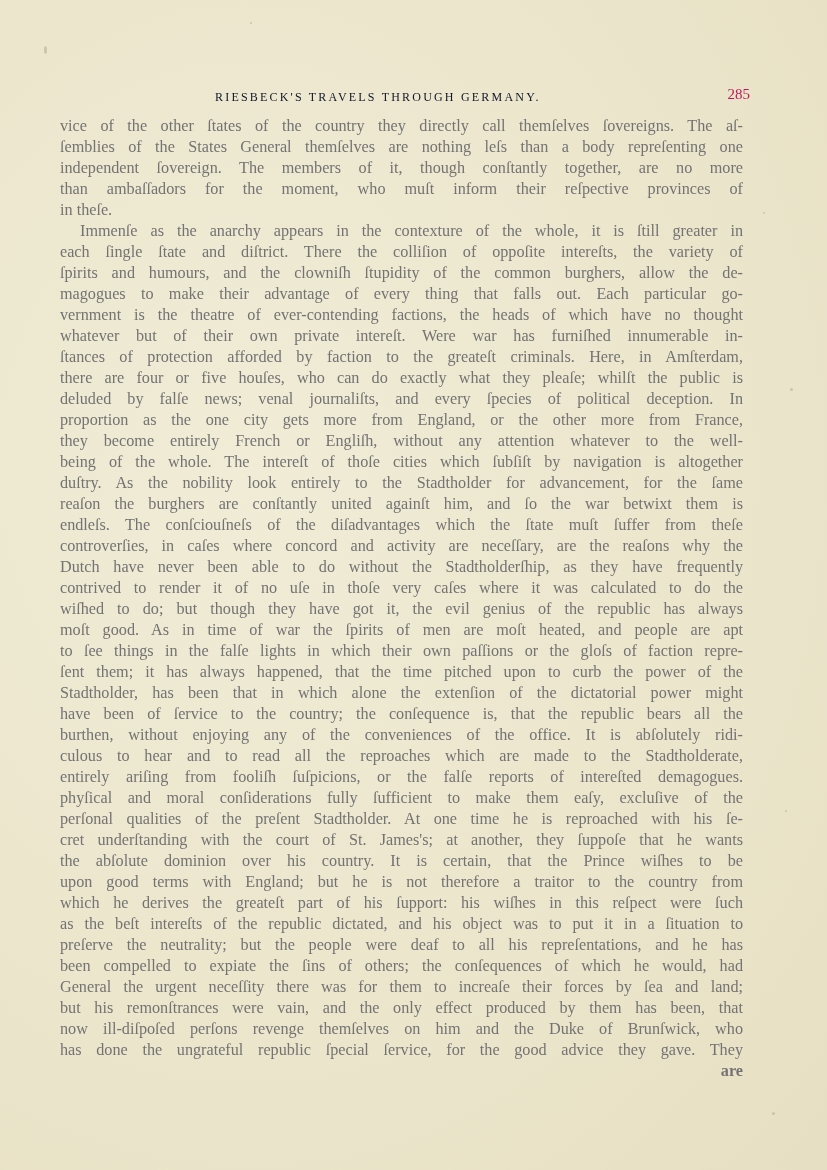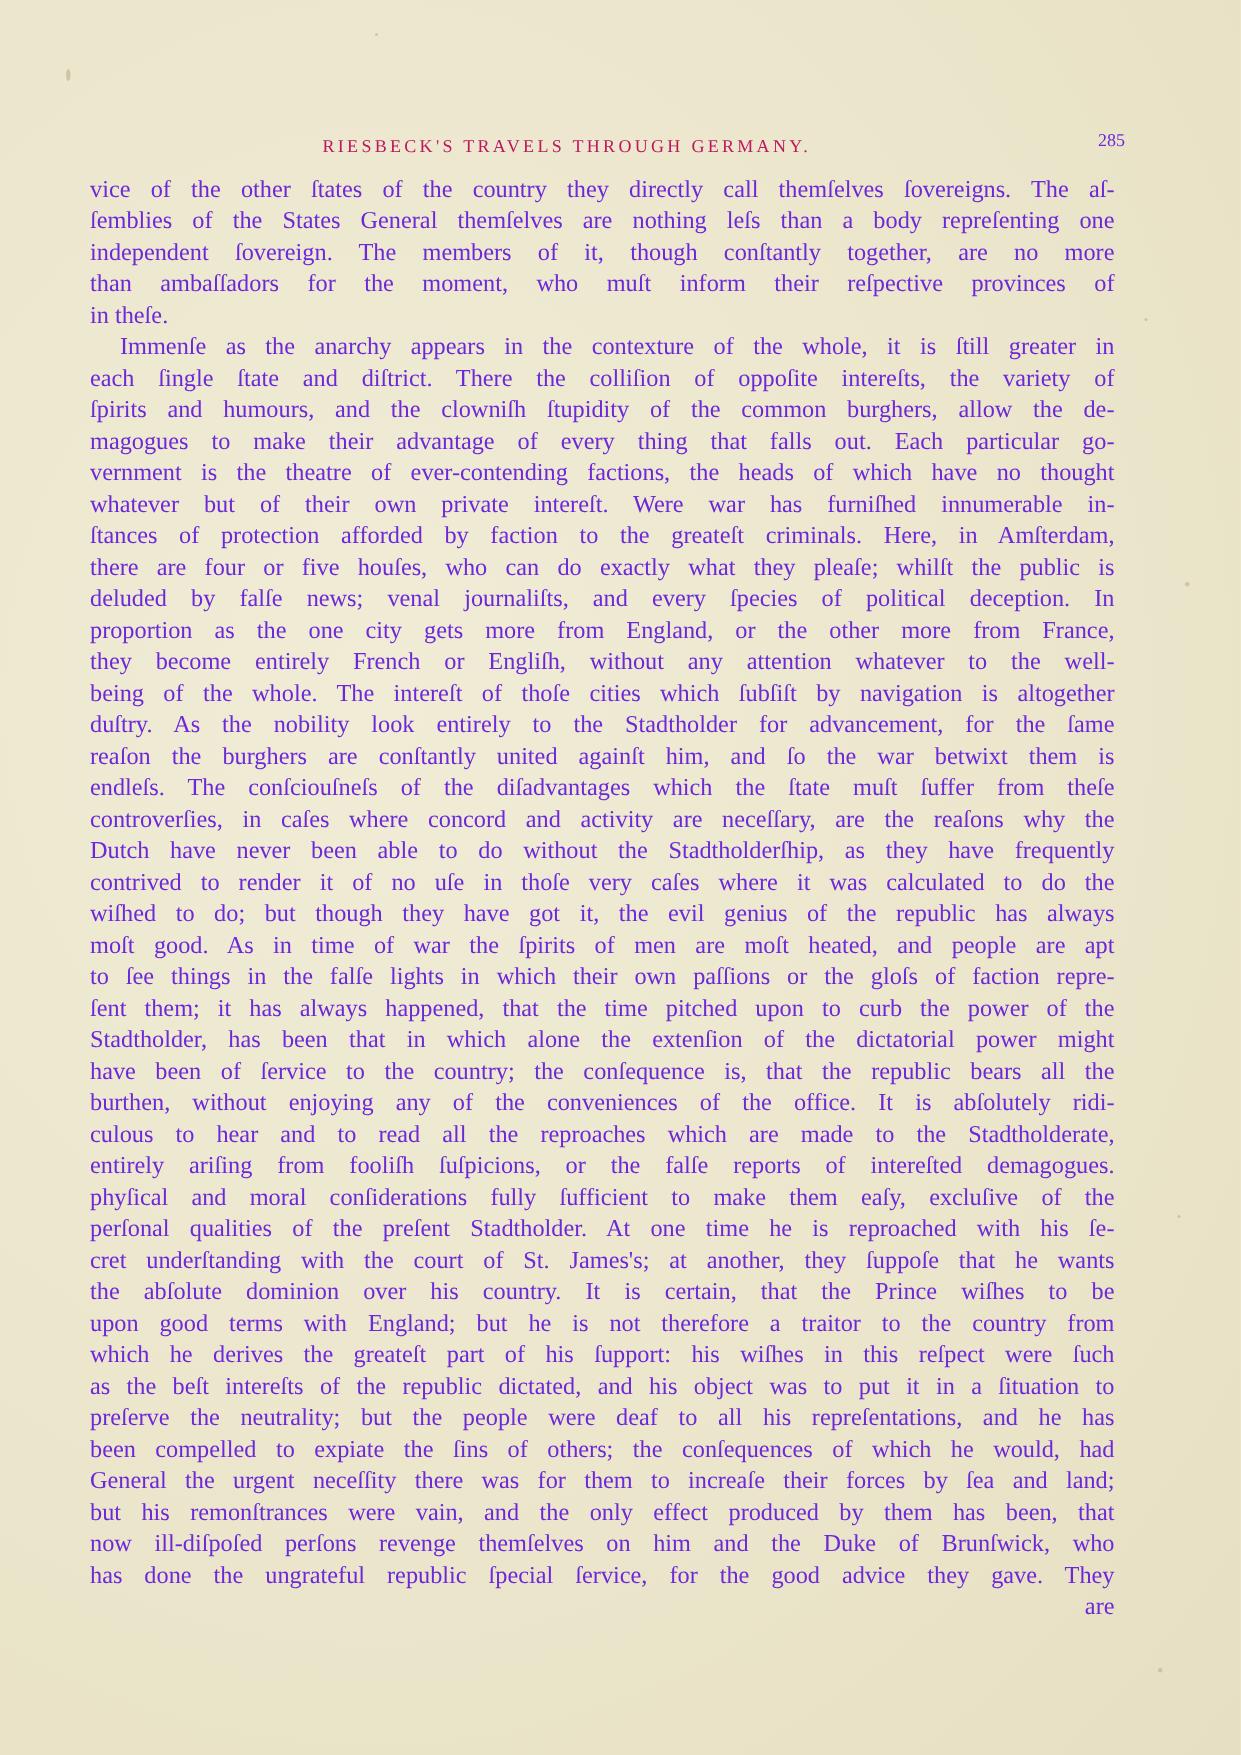--- a/index.html
+++ b/index.html
@@ -28,56 +28,57 @@
       left: 60px;
       width: 688px;
       height: 22px;
     }
     .running-title {
       position: absolute;
       left: 155px;
       top: 2px;
       font-size: 12px;
       letter-spacing: 2.2px;
-      color: #be185d;
+      color: #0f172a;
       text-transform: uppercase;
       white-space: nowrap;
     }
     .page-number {
       position: absolute;
       right: -2px;
       top: -2px;
-      font-size: 12px;
-      color: #6d28d9;
+      font-size: 15px;
+      color: #be185d;
     }
     .body-text {
       position: absolute;
       left: 60px;
       top: 116px;
       width: 683px;
     }
     .line {
       display: block;
       height: 21px;
       line-height: 21px;
       font-size: 16.2px;
       white-space: nowrap;
       text-align: justify;
       text-align-last: justify;
-      color: #6d28d9;
+      color: #737373;
     }
     .line.indent {
       padding-left: 20px;
     }
     .line.last {
       text-align-last: left;
     }
     .line.right {
       text-align: right;
       text-align-last: right;
+      font-weight: bold;
     }
     .speck {
       position: absolute;
       background: #b9b08e;
       border-radius: 50%;
       opacity: 0.6;
     }
   </style>
 </head>
 <body>

